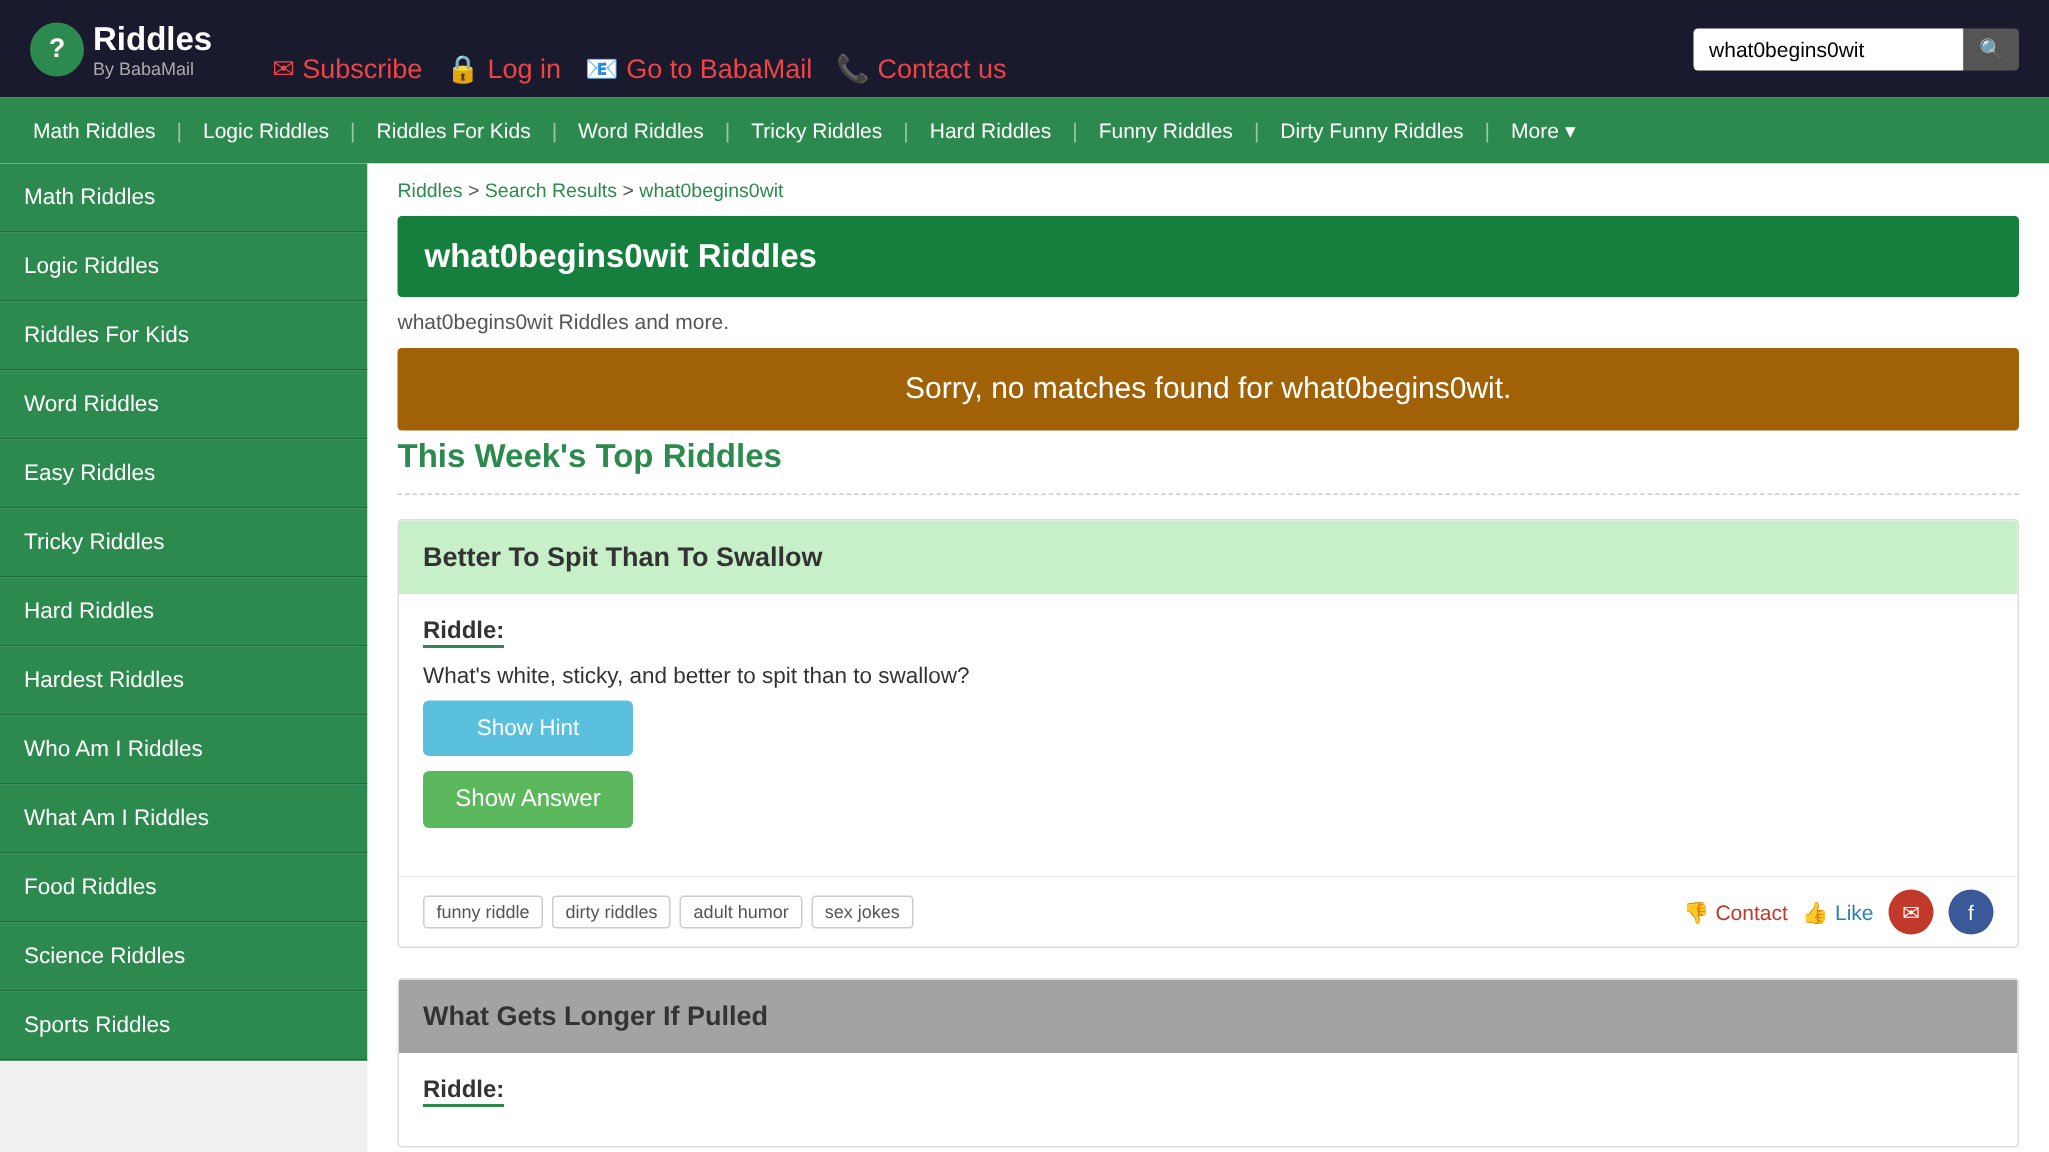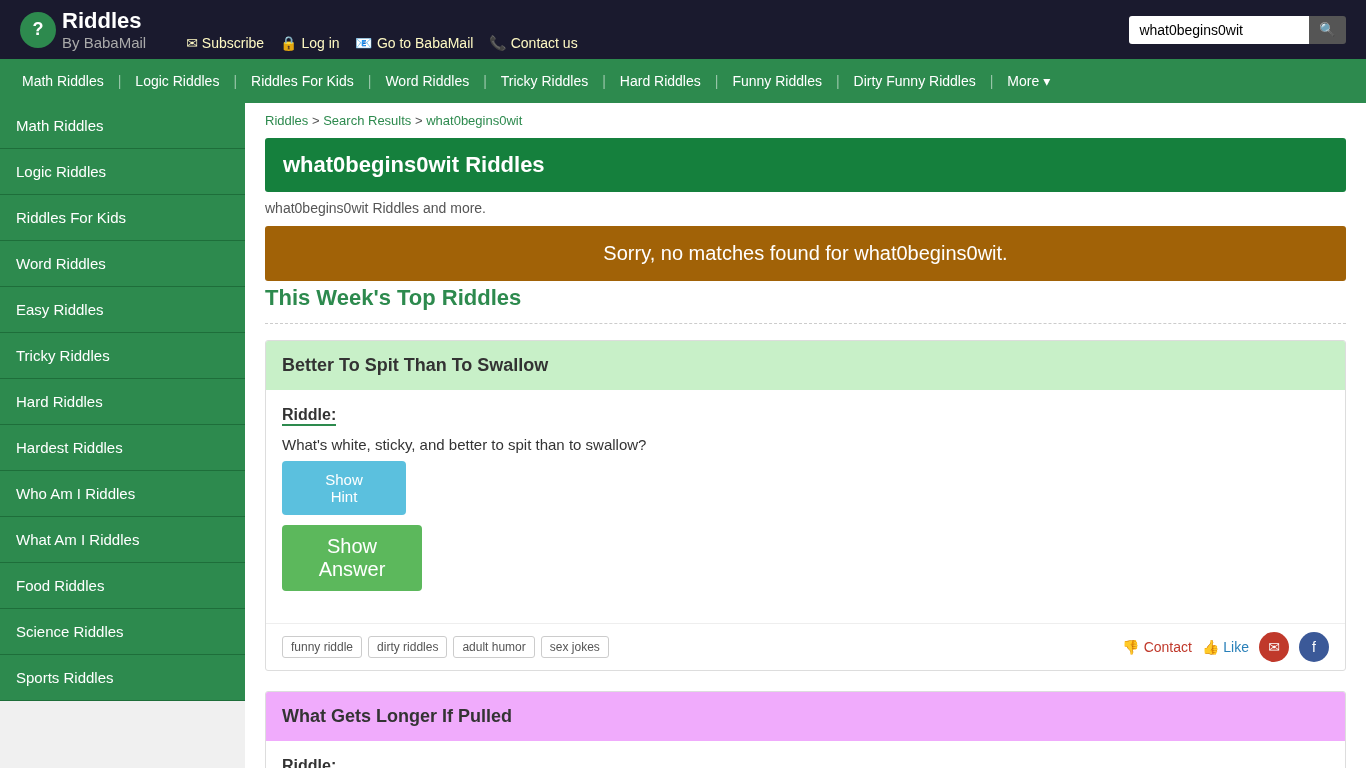--- a/index.html
+++ b/index.html
@@ -3,23 +3,23 @@
   <meta charset="utf-8">
   <style>
     * { margin: 0; padding: 0; box-sizing: border-box; }
     body { font-family: Arial, sans-serif; font-size: 14px; color: #333; background: #f5f5f5; }
 
     
     #header { background: #1a1a2e; display: flex; align-items: center; padding: 8px 20px; gap: 20px; }
     #logo-area { display: flex; align-items: center; gap: 6px; }
     #logo-icon { width: 36px; height: 36px; background: #2d8a4e; border-radius: 50%; display: flex; align-items: center; justify-content: center; color: white; font-weight: bold; font-size: 18px; }
     #logo-text { color: white; font-size: 22px; font-weight: bold; }
-    #logo-sub { color: #aaa; font-size: 15px; display: block; }
+    #logo-sub { color: #aaa; font-size: 12px; display: block; }
     #header-nav { display: flex; gap: 16px; margin-left: 20px; }
-    .header-nav-item { color: #fef9c3; text-decoration: none; font-size: 14px; display: flex; align-items: center; gap: 5px; margin-top: 27px; }
+    .header-nav-item { color: #ef4444; text-decoration: none; font-size: 18px; display: flex; align-items: center; gap: 5px; margin-top: 27px; }
     #search-area { margin-left: auto; display: flex; }
     #search-input { padding: 6px 10px; width: 180px; border: none; border-radius: 3px 0 0 3px; font-size: 14px; }
     #search-btn { background: #555; border: none; padding: 6px 10px; border-radius: 0 3px 3px 0; cursor: pointer; color: white; }
 
     
     #top-nav { background: #2d8a4e; display: flex; align-items: center; padding: 0 10px; }
     .top-nav-item { color: white; text-decoration: none; padding: 14px 12px; font-size: 14px; display: inline-block; }
     .top-nav-sep { color: rgba(255,255,255,0.5); padding: 0 2px; }
     .top-nav-more { color: white; padding: 14px 12px; cursor: pointer; display: flex; align-items: center; gap: 4px; }
 
@@ -48,34 +48,34 @@
 
     
     #top-riddles-heading { color: #2d8a4e; font-size: 22px; margin-bottom: 16px; border-bottom: 1px dashed #ccc; padding-bottom: 12px; }
 
     
     .riddle-card { border: 1px solid #ddd; border-radius: 3px; margin-bottom: 20px; overflow: hidden; }
     .riddle-card-header { background: #c8f0c8; padding: 14px 16px; font-size: 18px; font-weight: bold; color: #333; }
     .riddle-card-body { padding: 16px; }
     .riddle-label { font-size: 16px; font-weight: bold; border-bottom: 2px solid #2d8a4e; display: inline-block; margin-bottom: 10px; }
     .riddle-text { font-size: 15px; color: #333; margin-bottom: 8px; }
-    .btn-hint { background: #5bc0de; color: white; border: none; padding: 10px 32px; font-size: 15px; border-radius: 4px; cursor: pointer; display: block; margin-bottom: 10px; width: 124px; }
-    .btn-answer { background: #5cb85c; color: white; border: none; padding: 10px 20px; font-size: 20px; border-radius: 4px; cursor: pointer; display: block; margin-bottom: 16px; width: 140px; }
+    .btn-hint { background: #5bc0de; color: white; border: none; padding: 10px 32px; font-size: 15px; border-radius: 4px; cursor: pointer; display: block; margin-bottom: 10px; width: 140px; }
+    .btn-answer { background: #5cb85c; color: white; border: none; padding: 10px 20px; font-size: 16px; border-radius: 4px; cursor: pointer; display: block; margin-bottom: 16px; width: 140px; }
     .riddle-tags { display: flex; gap: 6px; flex-wrap: wrap; align-items: center; }
     .tag { background: white; border: 1px solid #ccc; padding: 3px 8px; border-radius: 3px; font-size: 12px; color: #555; }
     .riddle-actions { margin-left: auto; display: flex; align-items: center; gap: 10px; }
     .btn-dislike { background: none; border: none; cursor: pointer; color: #c0392b; font-size: 14px; display: flex; align-items: center; gap: 4px; }
     .btn-like { background: none; border: none; cursor: pointer; color: #2980b9; font-size: 14px; display: flex; align-items: center; gap: 4px; }
     .btn-email { background: #c0392b; border: none; cursor: pointer; color: white; width: 30px; height: 30px; border-radius: 50%; display: flex; align-items: center; justify-content: center; font-size: 14px; }
     .btn-facebook { background: #3b5998; border: none; cursor: pointer; color: white; width: 30px; height: 30px; border-radius: 50%; display: flex; align-items: center; justify-content: center; font-size: 14px; }
     .riddle-footer { display: flex; align-items: center; padding: 8px 16px; border-top: 1px solid #eee; }
 
     
     .riddle-card-2 { border: 1px solid #ddd; border-radius: 3px; margin-bottom: 10px; overflow: hidden; }
-    .riddle-card-2-header { background: #f0abfc; padding: 14px 16px; font-size: 18px; font-weight: bold; color: #333; }
+    .riddle-card-2-header { background: #a3a3a3; padding: 14px 16px; font-size: 18px; font-weight: bold; color: #333; }
     .riddle-card-2-body { padding: 16px; }
   </style>
 </head>
 <body>
 
 <div id="header">
   <div id="logo-area">
     <div id="logo-icon">?</div>
     <div>
       <span id="logo-text">Riddles</span>

